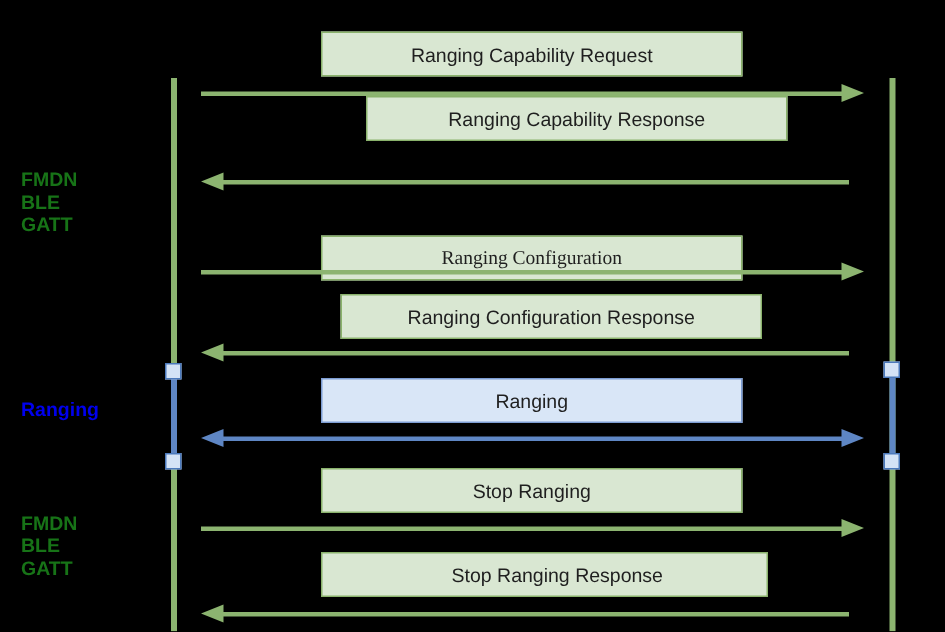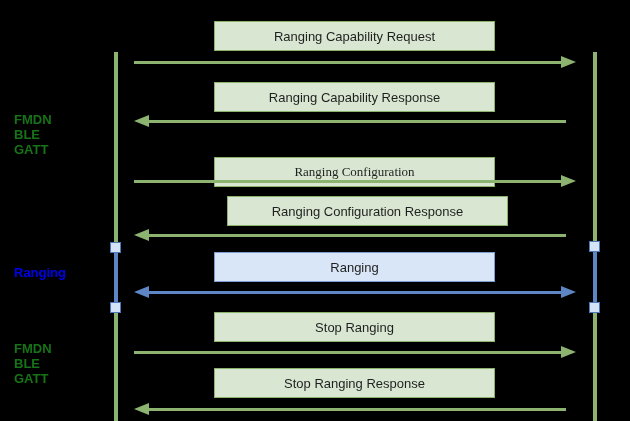--- a/index.html
+++ b/index.html
@@ -66,21 +66,21 @@
         <div>BLE</div>
         <div>GATT</div>
       </div>
     </div>
   <div id="messages">
       <div class="msgbox" style="top: 21px; justify-content: center;">
         <span>Ranging Capability Request</span>
       </div>
       <div class="aline green" style="top: 60.5px; left: 134px; width: 429px;"></div>
       <div class="ahead r green" style="left: 561px; top: 56px;"></div>
-      <div class="msgbox" style="top: 82px;">
+      <div class="msgbox" style="top: 64px; margin-left: 30px;">
         <span>Ranging Capability Response</span>
       </div>
       <div class="aline green" style="top: 119.5px; left: 148px; width: 418px;"></div>
       <div class="ahead l green" style="left: 134px; top: 115px;"></div>
       <div class="msgbox" style="top: 157px; font-family: Liberation Serif, serif;">
         <span>Ranging Configuration</span>
       </div>
       <div class="aline green" style="top: 179.5px; left: 134px; width: 429px;"></div>
       <div class="ahead r green" style="left: 561px; top: 175px;"></div>
       <div class="msgbox" style="top: 196px; margin-left: 13px;">
@@ -92,19 +92,19 @@
         <span>Ranging</span>
       </div>
       <div class="aline blue" style="top: 290.5px; left: 148px; width: 415px;"></div>
       <div class="ahead r blue" style="left: 561px; top: 286px;"></div>
       <div class="ahead l blue" style="left: 134px; top: 286px;"></div>
       <div class="msgbox" style="top: 312px;">
         <span>Stop Ranging</span>
       </div>
       <div class="aline green" style="top: 350.5px; left: 134px; width: 429px;"></div>
       <div class="ahead r green" style="left: 561px; top: 346px;"></div>
-      <div class="msgbox" style="top: 368px;">
+      <div class="msgbox" style="top: 368px; padding-left: 17px;">
         <span>Stop Ranging Response</span>
       </div>
       <div class="aline green" style="top: 407.5px; left: 148px; width: 418px;"></div>
       <div class="ahead l green" style="left: 134px; top: 403px;"></div>
     </div>
 </div>
 
 </body></html>

